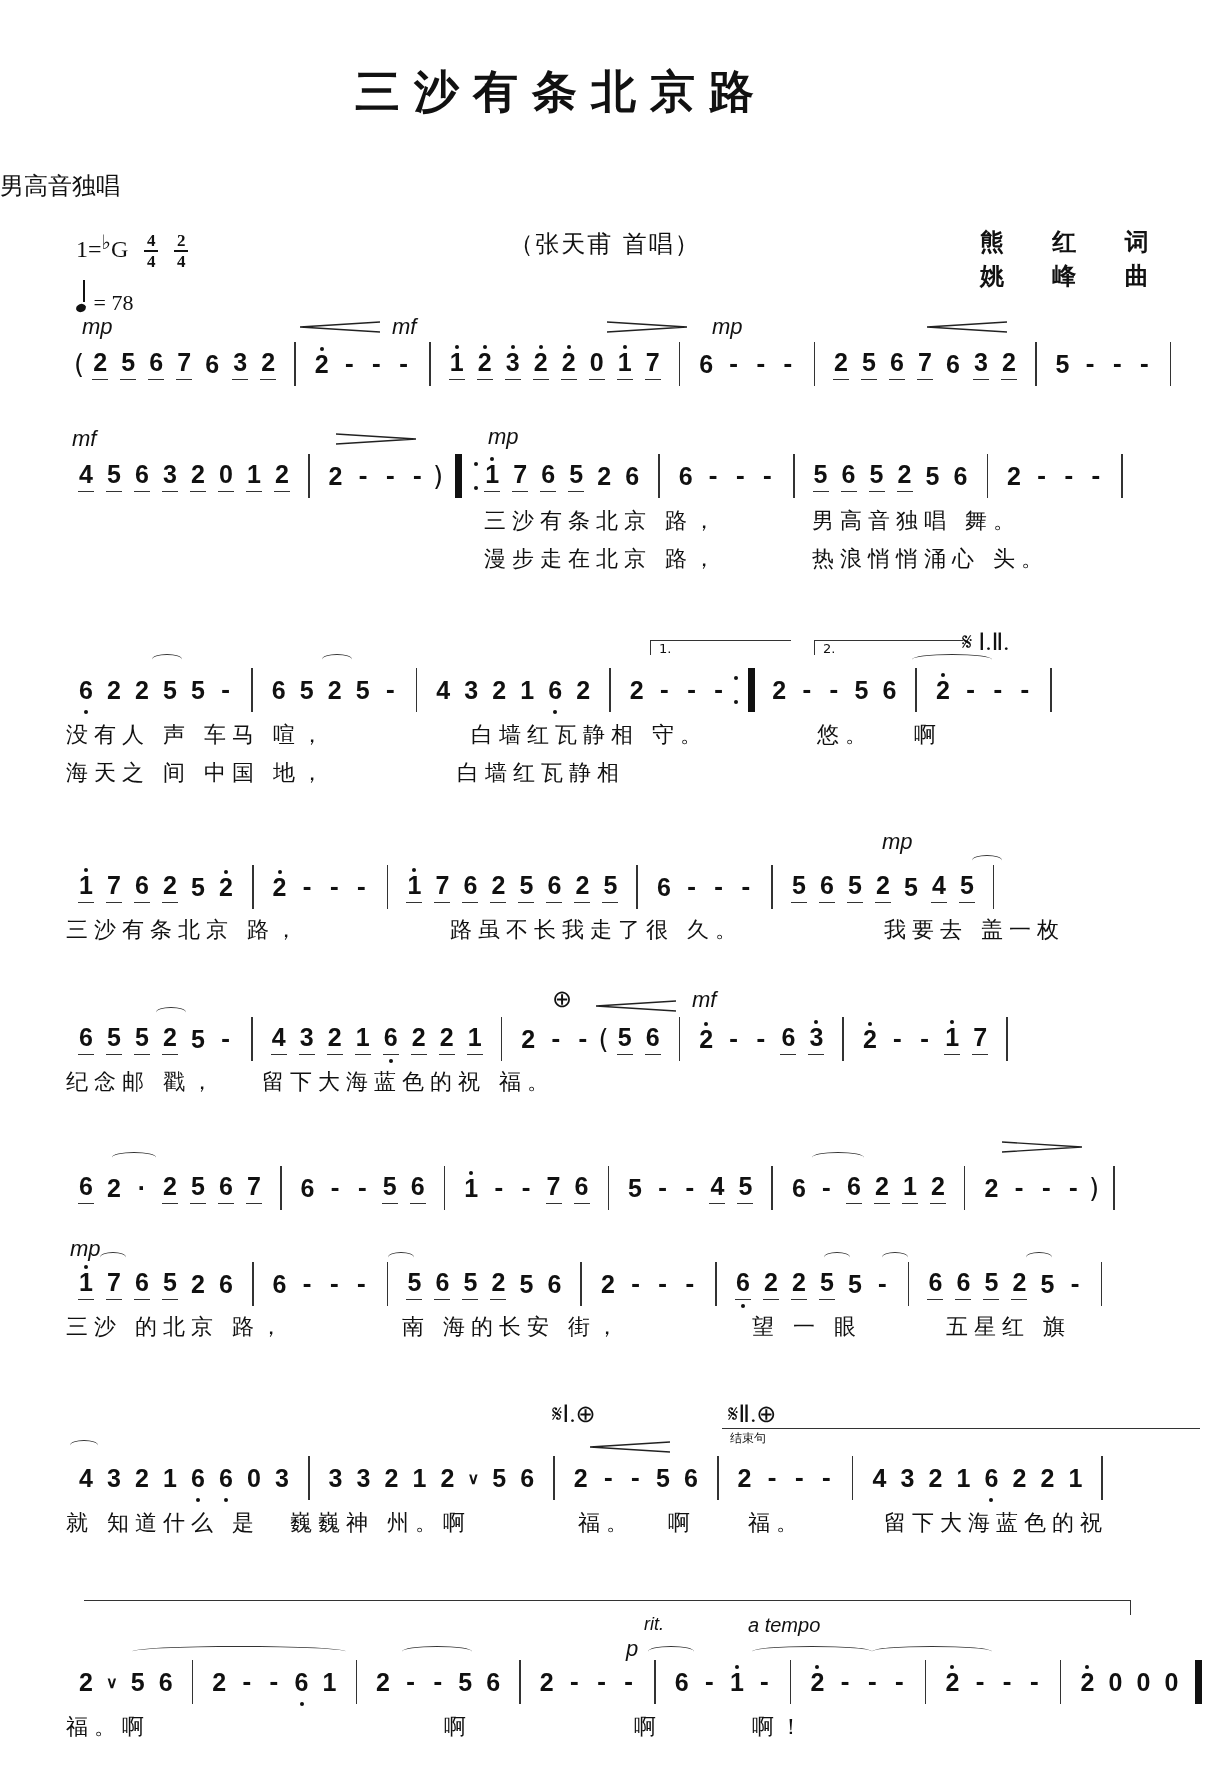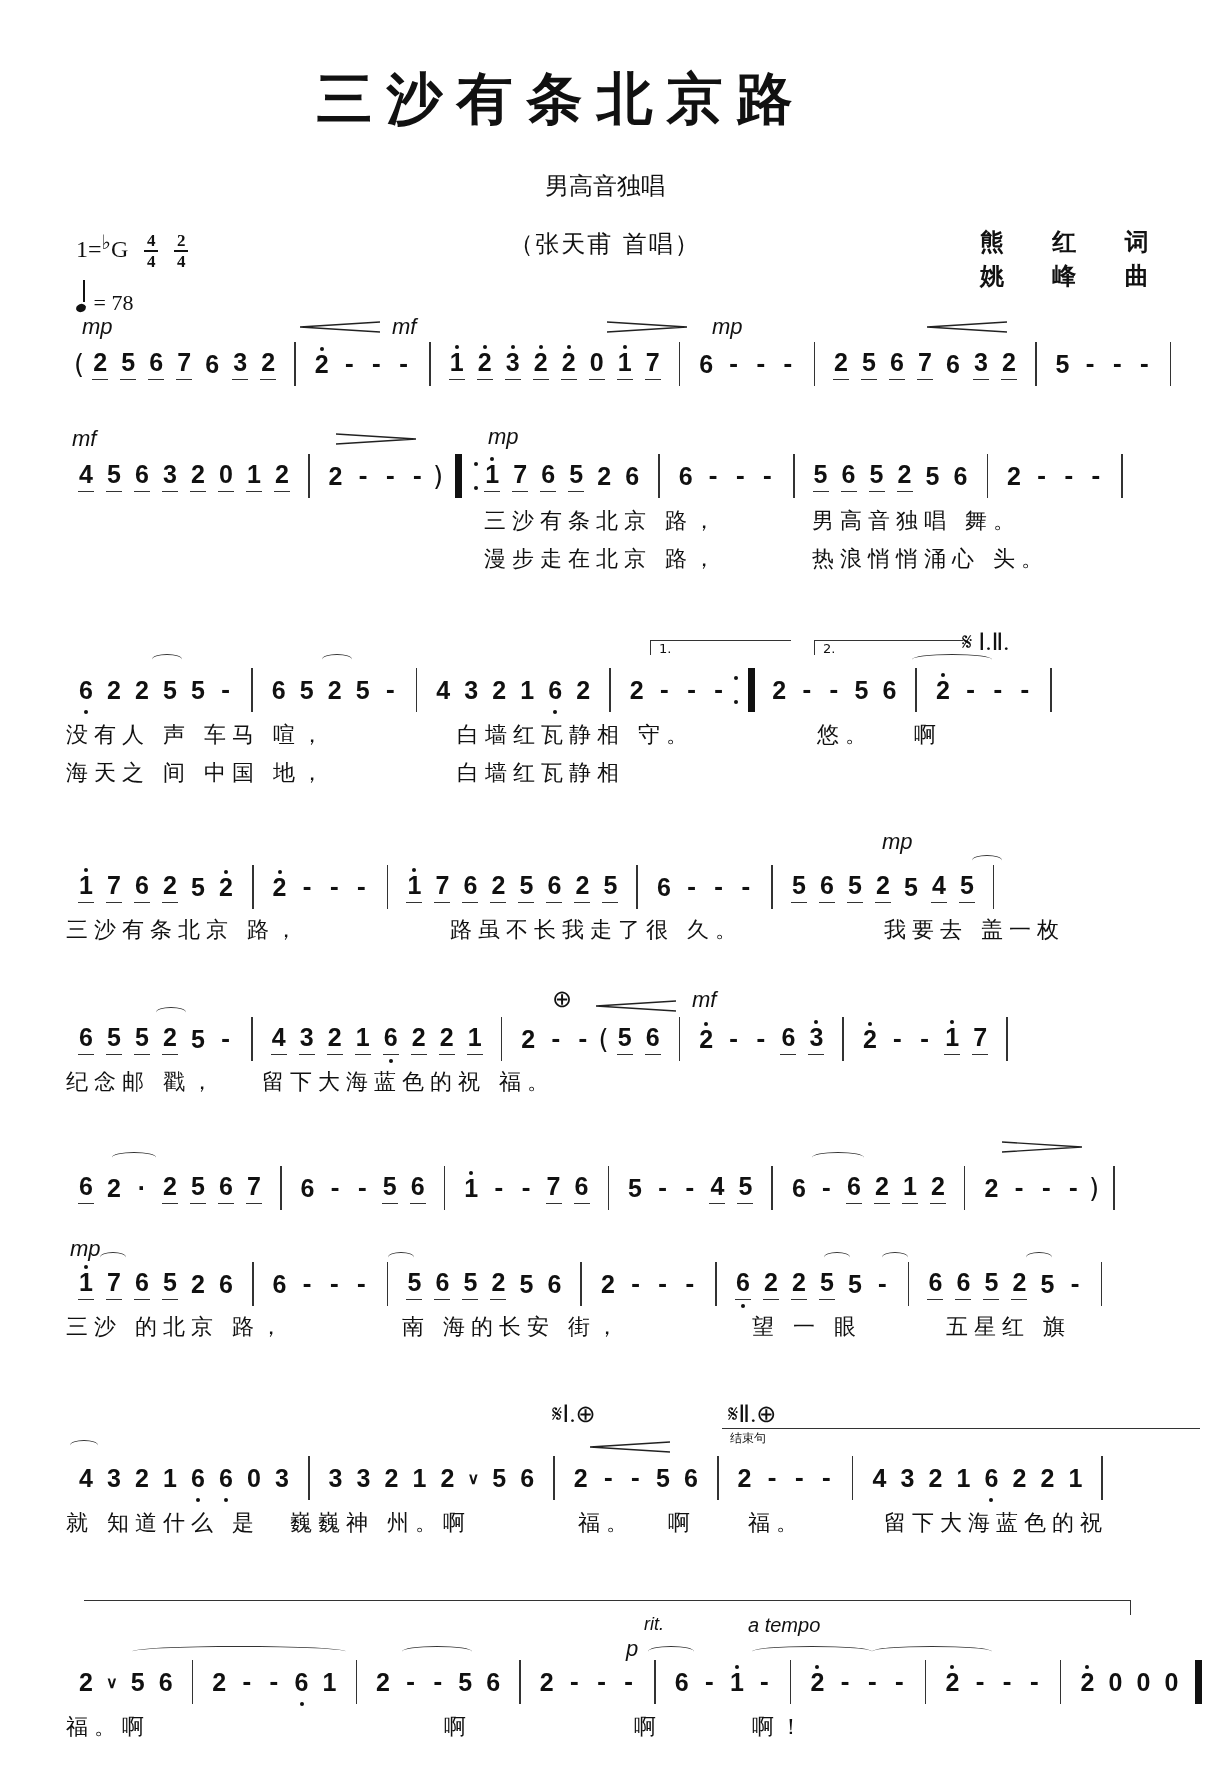--- a/index.html
+++ b/index.html
@@ -1,21 +1,21 @@
 <!DOCTYPE html>
 <html><head>
 <meta charset="utf-8">
 <style>
   html, body { margin:0; padding:0; background:#ffffff; }
   body { width:1210px; height:1776px; position:relative; overflow:hidden;
          font-family:"DejaVu Sans","Liberation Sans",sans-serif; color:#111; }
   .abs { position:absolute; }
-  .title { left:0; width:1123px; top:62px; text-align:center; font-size:56px; font-weight:bold;
+  .title { left:0; width:1123px; top:62px; text-align:center; font-size:45px; font-weight:bold;
            letter-spacing:14px; font-family:Liberation Sans, sans-serif; }
-  .subtitle { left:0; width:1210px; top:170px; text-align:center; font-size:24px; }
+  .subtitle { left:0; width:1210px; top:170px; font-size:24px; }
   .singer { left:0; width:1210px; top:228px; text-align:center; font-size:24px; letter-spacing:2px; }
   .credit { left:980px; font-size:24px; letter-spacing:20px; font-weight:bold; }
   .key { left:76px; top:232px; font-size:24px; font-family:"Liberation Serif",serif; }
   .key .flat { font-size:20px; position:relative; top:-8px; }
   .ts { display:inline-block; vertical-align:middle; text-align:center; font-weight:bold;
         font-size:17px; line-height:17px; margin-left:10px; font-family:"Liberation Serif",serif; }
   .ts span { display:block; }
   .ts .line { border-top:2px solid #111; width:14px; margin:1px auto; }
   .tempo { left:76px; top:288px; font-size:22px; font-family:"Liberation Serif",serif; }
   .tempo .note { display:inline-block; width:10px; height:8px; background:#111; border-radius:50%;
@@ -221,21 +221,21 @@
       <span class="n">5</span>
       <span class="n">6</span>
     <span class="barline"></span>
     <span class="n hi">2</span>
       <span class="dash">-</span>
       <span class="dash">-</span>
       <span class="dash">-</span>
     <span class="barline"></span>
   </div>
   <div class="lyr" style="left:-6px;top:80px">没有人  声  车马  喧，</div>
-  <div class="lyr" style="left:385px;top:80px">白墙红瓦静相  守。</div>
+  <div class="lyr" style="left:399px;top:80px">白墙红瓦静相  守。</div>
   <div class="lyr" style="left:745px;top:80px">悠。</div>
   <div class="lyr" style="left:842px;top:80px">啊</div>
   <div class="lyr" style="left:-6px;top:118px">海天之  间  中国  地，</div>
   <div class="lyr" style="left:385px;top:118px">白墙红瓦静相</div>
 </div>
 
 <div class="row" style="top:835px;height:110px">
   <span class="dyn" style="left:810px;top:-6px">mp</span>
   <div class="slur" style="left:900px;top:20px;width:30px"></div>
   <div class="notes" style="top:30px">

